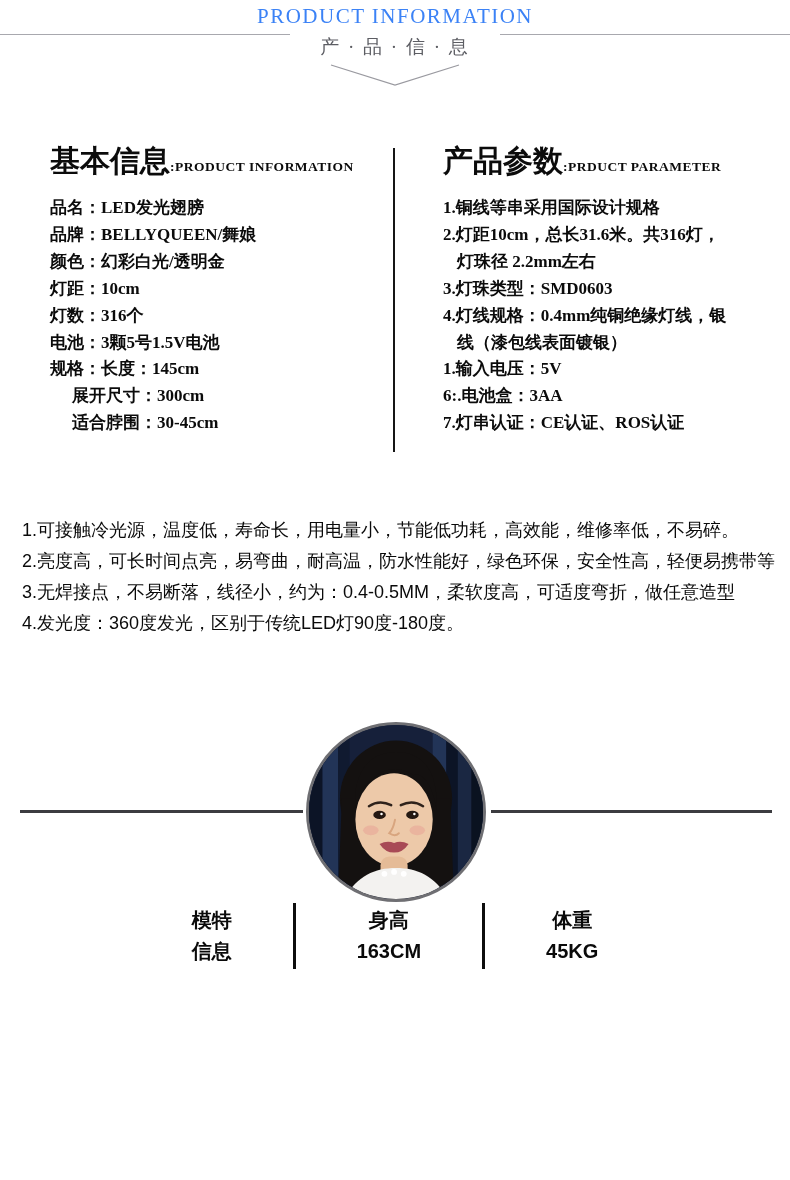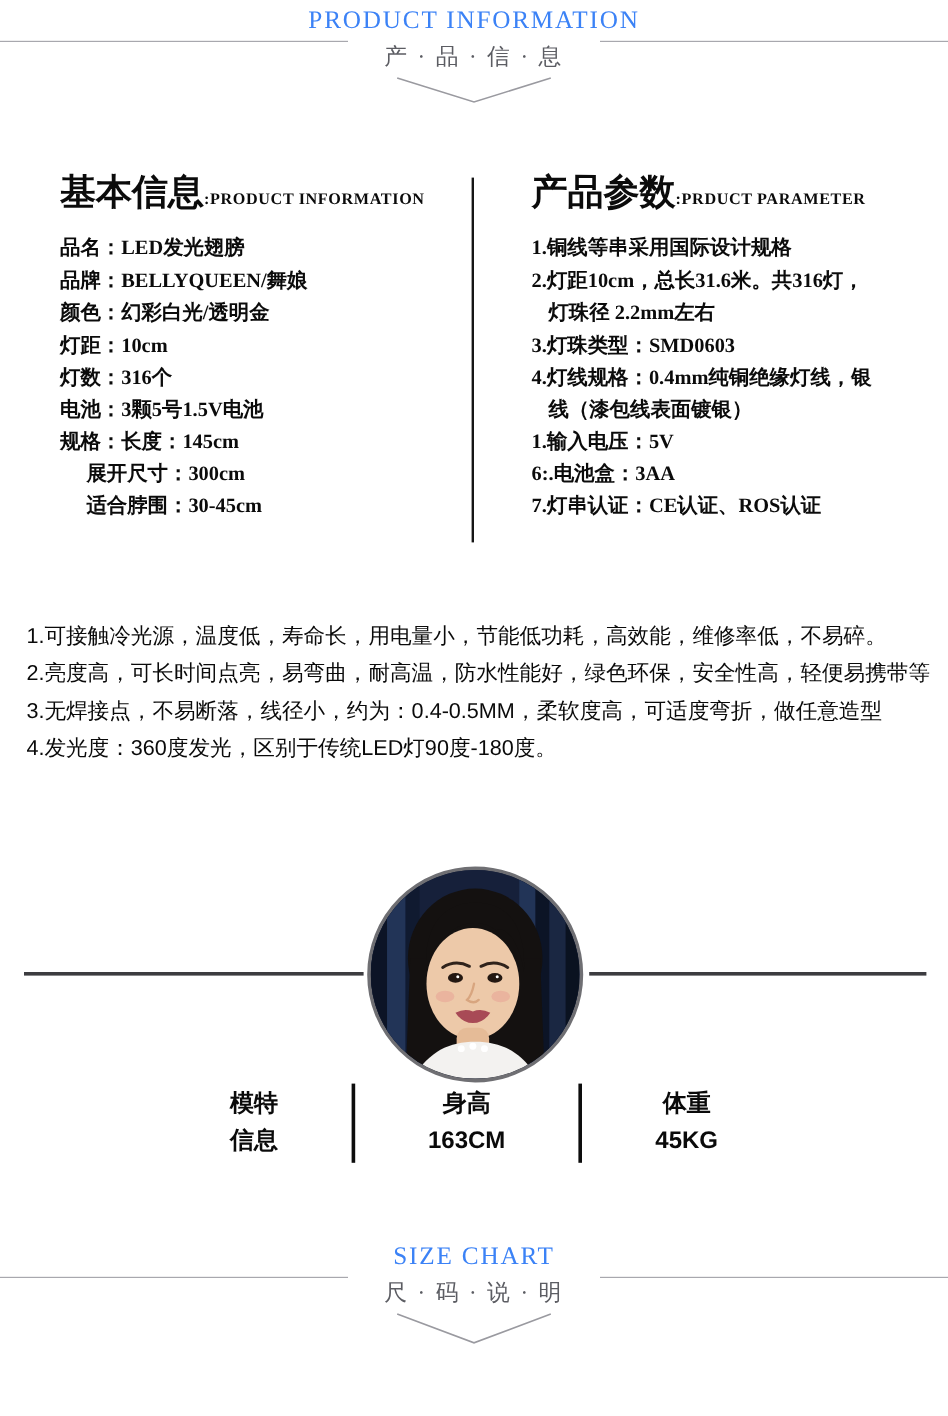--- a/index.html
+++ b/index.html
@@ -176,25 +176,14 @@
         <div>163CM</div>
       </div>
       <div class="divider-sm"></div>
       <div class="model-col">
         <div>体重</div>
         <div>45KG</div>
       </div>
     </div>
   </div>
 
-  <div class="banner bottom">
-    <div class="banner-title">SIZE CHART</div>
-    <div class="banner-sub">
-      <span class="rule"></span>
-      <span class="cn">尺 · 码 · 说 · 明</span>
-      <span class="rule"></span>
-    </div>
-    <svg class="chevron" width="140" height="28" viewBox="0 0 140 28">
-      <polyline points="6,2 70,26 134,2" fill="none" stroke="#9a9aa0" stroke-width="1.3"></polyline>
-    </svg>
-  </div>
 
 </div>
 
 </body></html>

